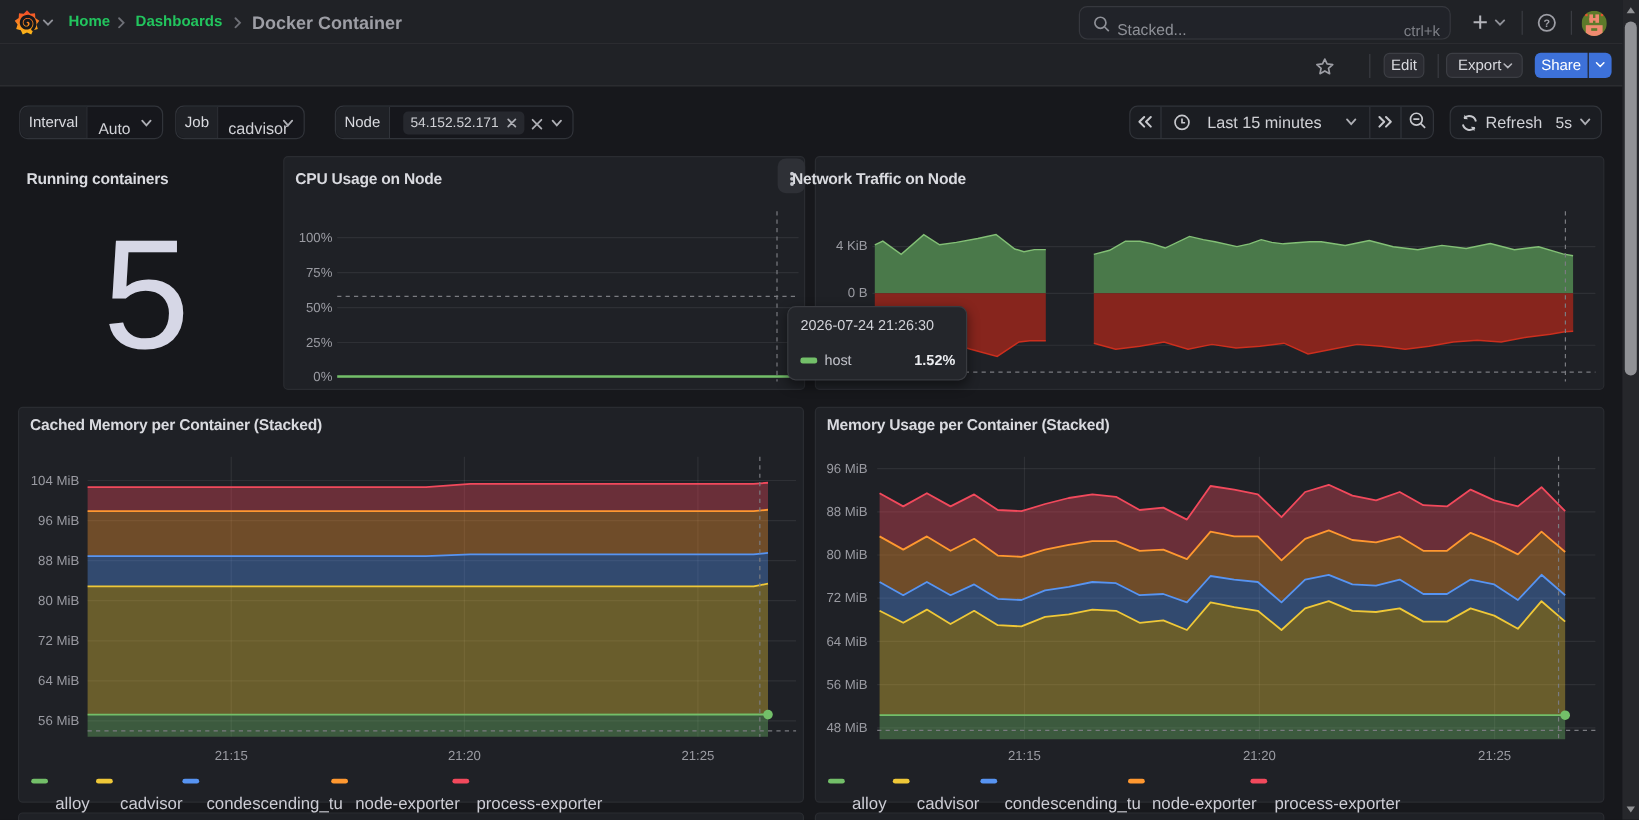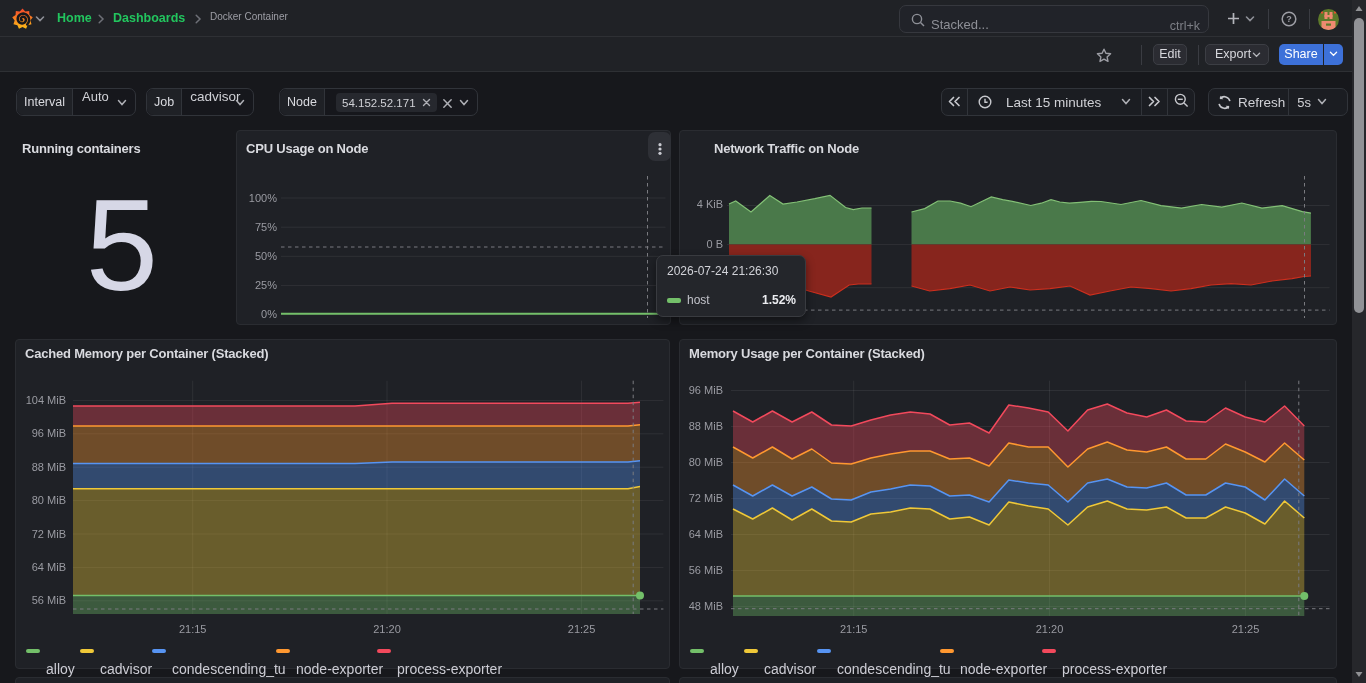--- a/index.html
+++ b/index.html
@@ -1,22 +1,22 @@
 <!DOCTYPE html>
 <html><head><meta charset="utf-8">
 <style>
 *{margin:0;padding:0;box-sizing:border-box}
 html,body{width:1366px;height:683px;overflow:hidden;background:#17181c;font-family:"Liberation Sans",sans-serif;}
 .abs{position:absolute}
 #nav{position:absolute;left:0;top:0;width:1352px;height:37px;background:#202226;border-bottom:1px solid #2e3034}
 #toolbar{position:absolute;left:0;top:37px;width:1352px;height:35px;background:#202226;border-bottom:1px solid #2e3034}
 .crumb{font-size:12.5px;color:#22c55e;font-weight:700}
-.crumb2{font-size:10px;color:#9d9ea5;font-weight:400}
+.crumb2{font-size:15px;color:#9d9ea5;font-weight:700}
 #search{position:absolute;left:899px;top:5px;width:310px;height:28px;background:#212329;border:1px solid #36383e;border-radius:7px;color:#8e9097;font-size:13px;line-height:26px}
-.vargroup{position:absolute;top:88px;height:28px;white-space:nowrap;border:1px solid #31343a;border-radius:7px;background:#16171c;display:flex;align-items:flex-start}
+.vargroup{position:absolute;top:88px;height:28px;white-space:nowrap;border:1px solid #31343a;border-radius:7px;background:#16171c;display:flex;align-items:flex-end}
 .varlabel{height:100%;display:flex;align-items:center;padding:0 7px;background:#1f2126;border-right:1px solid #31343a;border-radius:7px 0 0 7px;font-size:12.5px;color:#dadbe0}
 .varval{display:flex;align-items:center;font-size:13px;color:#d0d1d6;padding:0 8px}
 .tbtn{position:absolute;top:88px;height:28px;white-space:nowrap;border:1px solid #31343a;border-radius:7px;background:#1b1d22;color:#d0d1d6;font-size:13px;display:flex;align-items:center}
 .tdiv{width:1px;height:100%;background:#31343a}
 .panel{position:absolute;background:#1f2126;border:1px solid #2a2c31;border-radius:4px}
 .ptitle{position:absolute;font-size:13px;font-weight:700;color:#d9dadf;letter-spacing:-0.2px}
 .lgsw{position:absolute;top:649px;width:14px;height:4px;border-radius:2px}
 .lgtx{position:absolute;top:663px;font-size:14px;color:#ccccd4;line-height:12px}
 </style></head>
 <body>
@@ -150,21 +150,21 @@
   <div style="width:32px;text-align:center"><svg width="13" height="11" viewBox="0 0 13 11">
         <path d="M1.5 1.5 L5.5 5.5 L1.5 9.5 M7 1.5 L11 5.5 L7 9.5" stroke="#c7c8cd" stroke-width="1.7" fill="none" stroke-linecap="round" stroke-linejoin="round"></path>
       </svg></div>
   <div class="tdiv"></div>
   <div style="width:33px;text-align:center"><svg width="15" height="15" viewBox="0 0 15 15">
         <circle cx="6.3" cy="6.3" r="4.9" stroke="#c7c8cd" stroke-width="1.4" fill="none"></circle>
         <line x1="3.8" y1="6.3" x2="8.8" y2="6.3" stroke="#c7c8cd" stroke-width="1.4"></line>
         <line x1="10" y1="10" x2="13.6" y2="13.6" stroke="#c7c8cd" stroke-width="1.4"></line>
       </svg></div>
 </div>
-<div class="tbtn" style="left:1208px;width:140px">
+<div class="tbtn" style="left:1208px;width:127px">
   <div style="display:flex;align-items:center;padding:0 3px 0 8px;gap:6px">
     <svg width="15" height="15" viewBox="0 0 15 15">
         <path d="M12.9 6.2 A5.7 5.7 0 0 0 3.1 3.6 M2.1 8.8 A5.7 5.7 0 0 0 11.9 11.4" stroke="#c7c8cd" stroke-width="1.6" fill="none"></path>
         <path d="M3.4 0.7 L2.9 4.1 L6.3 4.3 Z" fill="#c7c8cd"></path>
         <path d="M11.6 14.3 L12.1 10.9 L8.7 10.7 Z" fill="#c7c8cd"></path>
       </svg>
     <span style="font-size:13.5px">Refresh</span>
   </div>
   <div class="tdiv"></div>
   <div style="display:flex;align-items:center;padding:0 8px;gap:6px">
@@ -182,21 +182,21 @@
 <div class="panel" style="left:236px;top:130px;width:435px;height:195px"></div>
 <span class="ptitle" style="left:246px;top:141px">CPU Usage on Node</span>
 <div class="abs" style="left:648px;top:132px;width:23px;height:29px;background:#2e3036;border-radius:7px">
   <svg style="position:absolute;left:9.5px;top:11px" width="4" height="12" viewBox="0 0 4 12">
       <circle cx="2" cy="1.7" r="1.6" fill="#c9cad1"></circle>
       <circle cx="2" cy="6" r="1.6" fill="#c9cad1"></circle>
       <circle cx="2" cy="10.3" r="1.6" fill="#c9cad1"></circle>
     </svg>
 </div>
 <div class="panel" style="left:679px;top:130px;width:658px;height:195px"></div>
-<span class="ptitle" style="left:714px;top:141px">Network Traffic on Node</span>
+<span class="ptitle" style="left:660px;top:141px">Network Traffic on Node</span>
 <div class="panel" style="left:15px;top:339px;width:655px;height:330px"></div>
 <span class="ptitle" style="left:25px;top:346px">Cached Memory per Container (Stacked)</span>
 <div class="panel" style="left:679px;top:339px;width:658px;height:330px"></div>
 <span class="ptitle" style="left:689px;top:346px">Memory Usage per Container (Stacked)</span>
 
 <div class="panel" style="left:15px;top:677px;width:655px;height:20px"></div>
 <div class="panel" style="left:679px;top:677px;width:658px;height:20px"></div>
 
 <svg width="1366" height="683" viewBox="0 0 1366 683" style="position:absolute;left:0;top:0;pointer-events:none">
 <line x1="281" y1="198.0" x2="665.5" y2="198.0" stroke="rgba(255,255,255,0.07)" stroke-width="1"></line>

